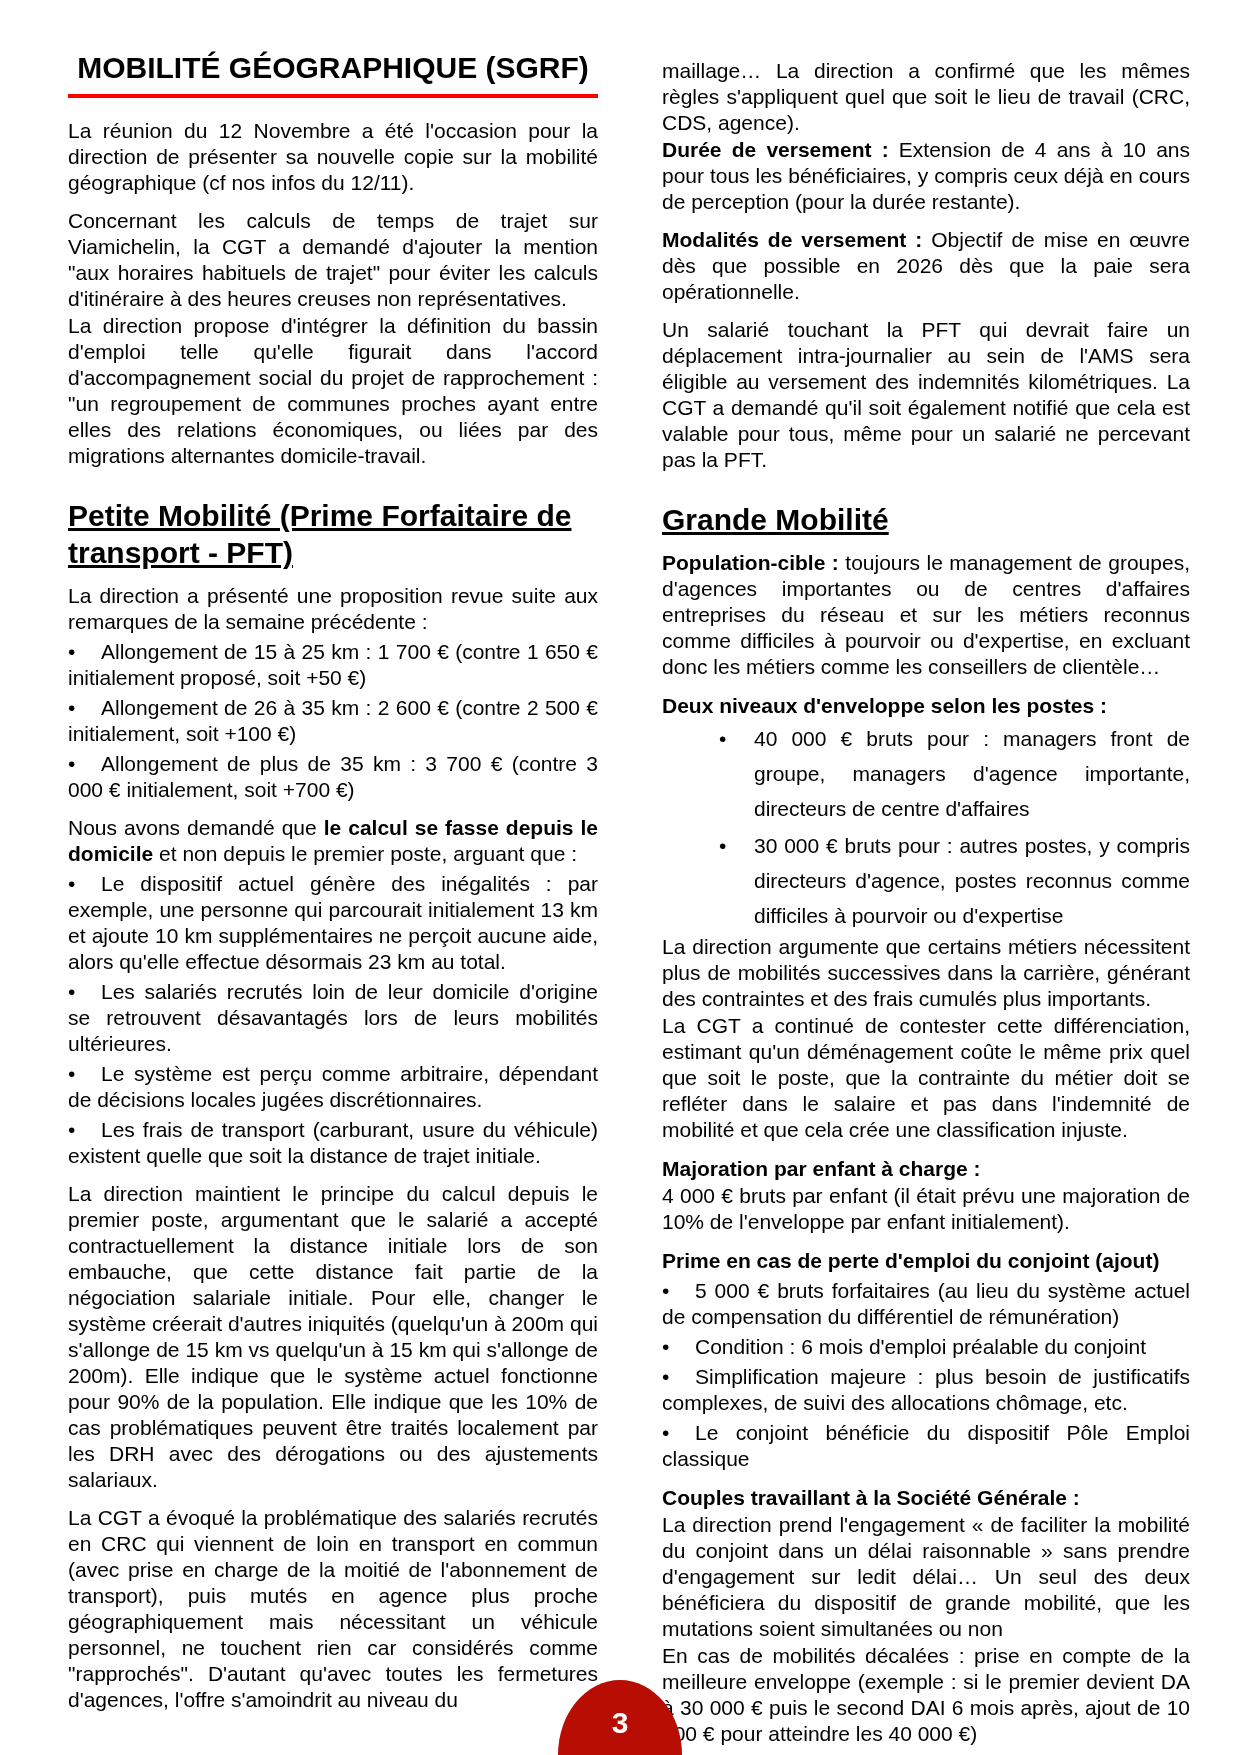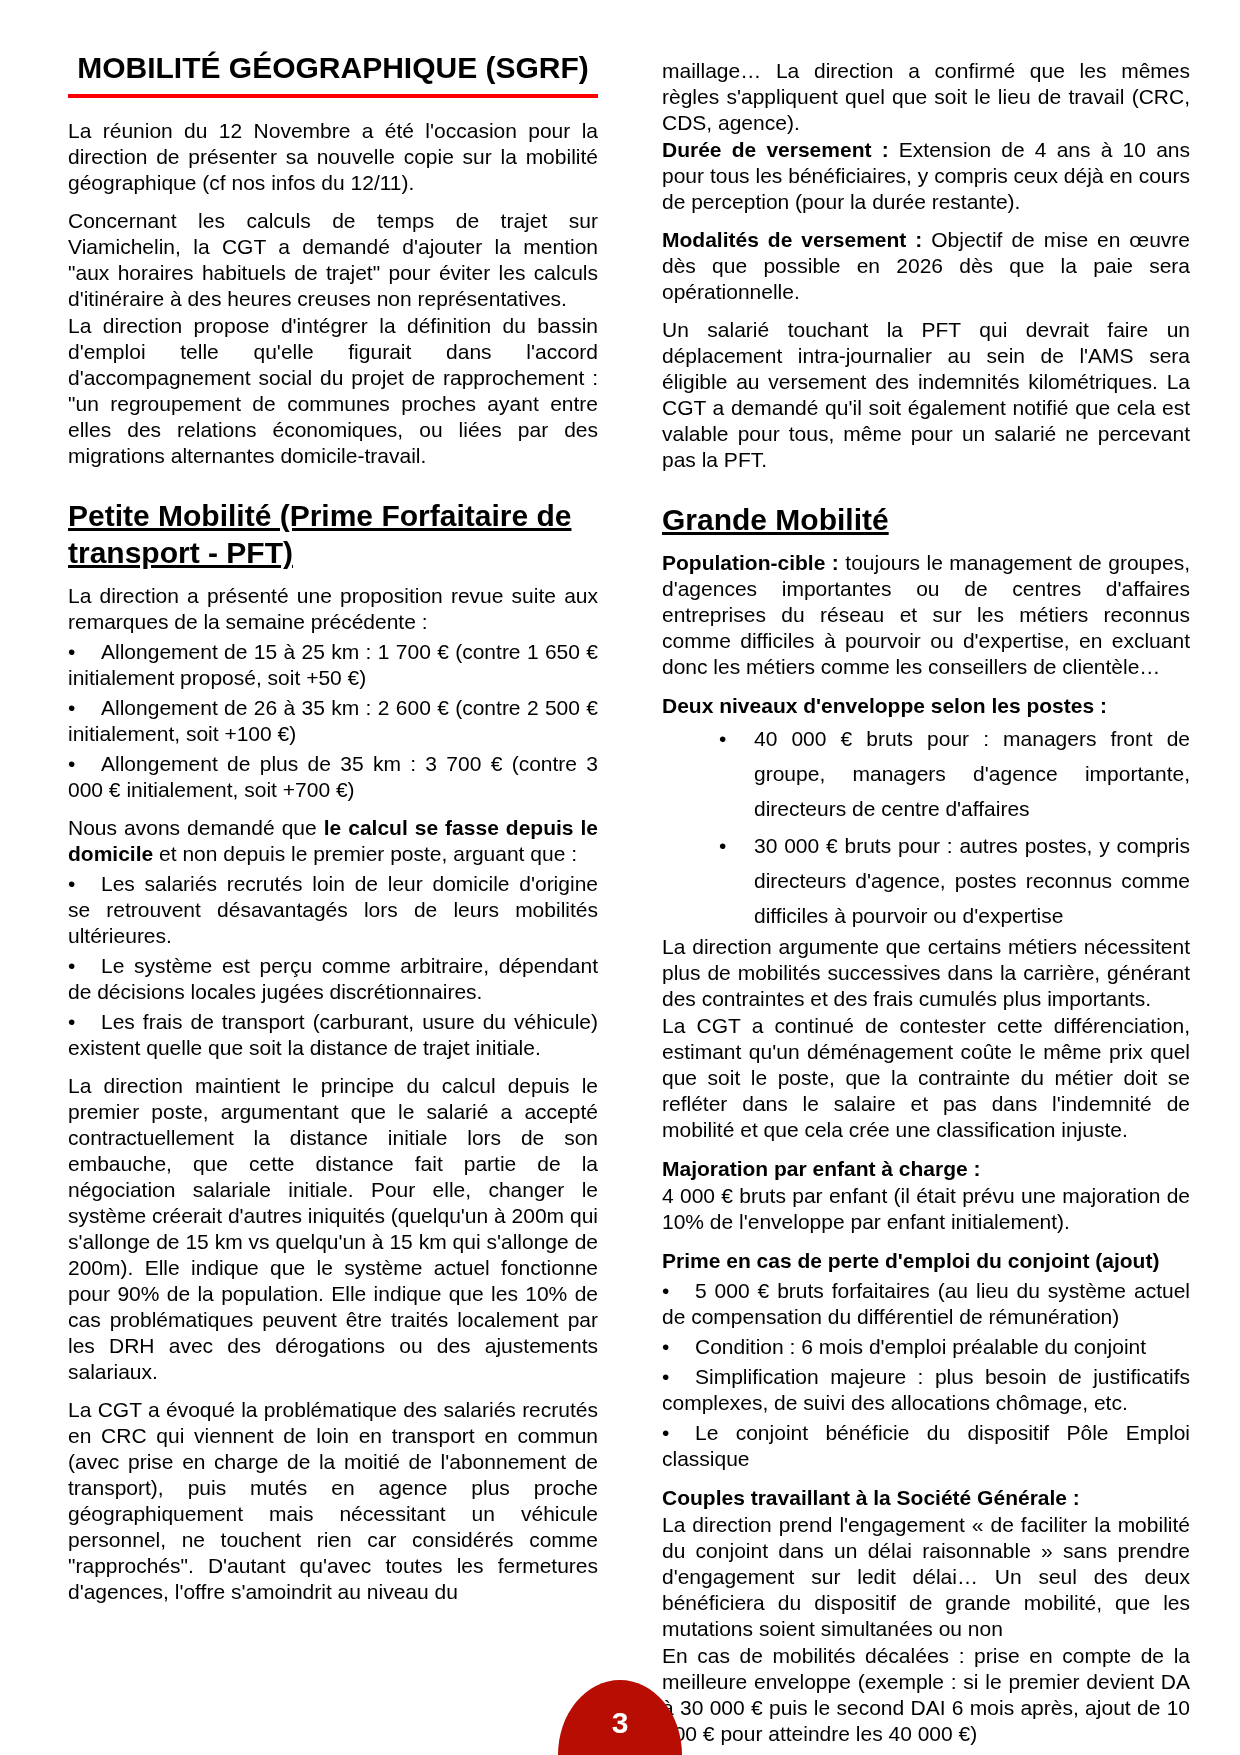--- a/index.html
+++ b/index.html
@@ -49,20 +49,21 @@
     <div id="left-blocks">
         <p class="para"><span>La réunion du 12 Novembre a été l'occasion pour la direction de présenter sa nouvelle copie sur la mobilité géographique (cf nos infos du 12/11).</span></p>
         <p class="para"><span>Concernant les calculs de temps de trajet sur Viamichelin, la CGT a demandé d'ajouter la mention "aux horaires habituels de trajet" pour éviter les calculs d'itinéraire à des heures creuses non représentatives.</span></p>
         <p class="para tight"><span>La direction propose d'intégrer la définition du bassin d'emploi telle qu'elle figurait dans l'accord d'accompagnement social du projet de rapprochement : "un regroupement de communes proches ayant entre elles des relations économiques, ou liées par des migrations alternantes domicile-travail.</span></p>
         <h2 class="section-heading"><span class="b">Petite Mobilité (Prime Forfaitaire de transport - PFT)</span></h2>
         <p class="para"><span>La direction a présenté une proposition revue suite aux remarques de la semaine précédente :</span></p>
         <p class="bullet"><span class="dot">•</span><span>Allongement de 15 à 25 km : 1 700 € (contre 1 650 € initialement proposé, soit +50 €)</span></p>
         <p class="bullet"><span class="dot">•</span><span>Allongement de 26 à 35 km : 2 600 € (contre 2 500 € initialement, soit +100 €)</span></p>
         <p class="bullet"><span class="dot">•</span><span>Allongement de plus de 35 km : 3 700 € (contre 3 000 € initialement, soit +700 €)</span></p>
         <p class="para"><span>Nous avons demandé que </span><span class="b">le calcul se fasse depuis le domicile</span><span> et non depuis le premier poste, arguant que :</span></p>
+        <p class="bullet"><span class="dot">•</span><span>Le dispositif actuel génère des inégalités : par exemple, une personne qui parcourait initialement 13 km et ajoute 10 km supplémentaires ne perçoit aucune aide, alors qu'elle effectue désormais 23 km au total.</span></p>
         <p class="bullet"><span class="dot">•</span><span>Les salariés recrutés loin de leur domicile d'origine se retrouvent désavantagés lors de leurs mobilités ultérieures.</span></p>
         <p class="bullet"><span class="dot">•</span><span>Le système est perçu comme arbitraire, dépendant de décisions locales jugées discrétionnaires.</span></p>
         <p class="bullet"><span class="dot">•</span><span>Les frais de transport (carburant, usure du véhicule) existent quelle que soit la distance de trajet initiale.</span></p>
         <p class="para"><span>La direction maintient le principe du calcul depuis le premier poste, argumentant que le salarié a accepté contractuellement la distance initiale lors de son embauche, que cette distance fait partie de la négociation salariale initiale. Pour elle, changer le système créerait d'autres iniquités (quelqu'un à 200m qui s'allonge de 15 km vs quelqu'un à 15 km qui s'allonge de 200m). Elle indique que le système actuel fonctionne pour 90% de la population. Elle indique que les 10% de cas problématiques peuvent être traités localement par les DRH avec des dérogations ou des ajustements salariaux.</span></p>
         <p class="para"><span>La CGT a évoqué la problématique des salariés recrutés en CRC qui viennent de loin en transport en commun (avec prise en charge de la moitié de l'abonnement de transport), puis mutés en agence plus proche géographiquement mais nécessitant un véhicule personnel, ne touchent rien car considérés comme "rapprochés". D'autant qu'avec toutes les fermetures d'agences, l'offre s'amoindrit au niveau du</span></p>
       </div>
   </div>
 
   <div class="col col-right">
     <div id="right-blocks">

